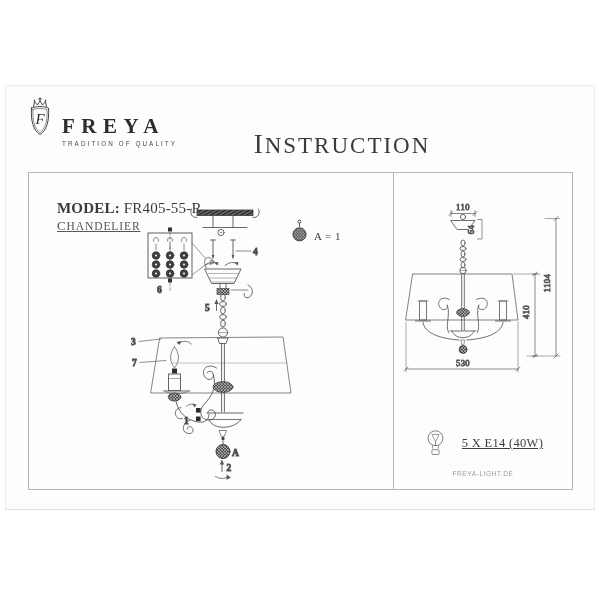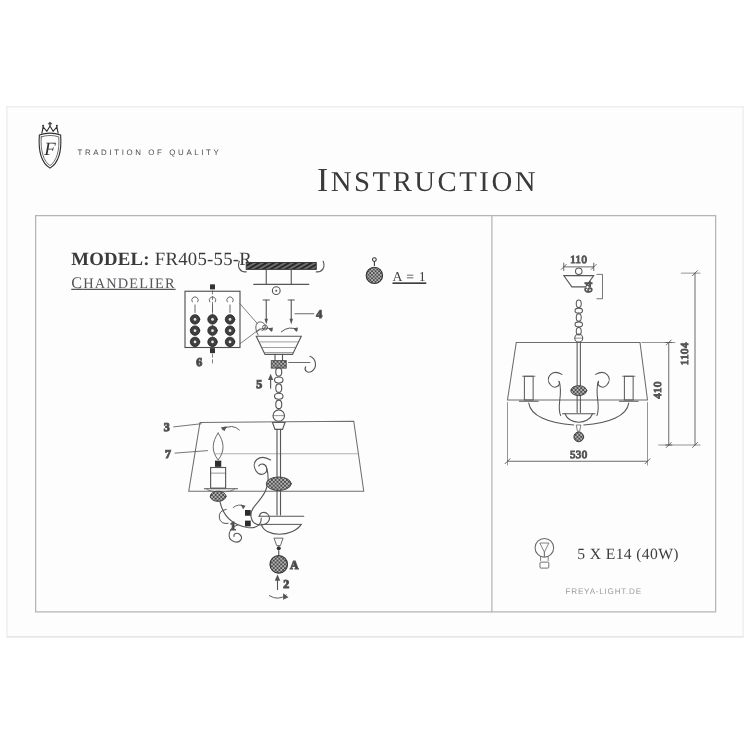--- a/index.html
+++ b/index.html
@@ -24,35 +24,35 @@
                  border:1px solid #b5b5b5; background:transparent; }
   .panel-divider { position:absolute; left:393px; top:172px; height:318px; width:0;
                    border-left:1px solid #b5b5b5; }
 
   .model-block { position:absolute; left:57px; top:200px; color:#3a3a3c; }
   .model-line { font-size:15px; letter-spacing:0.2px; }
   .model-label { font-weight:bold; }
   .product-type { font-size:11.5px; letter-spacing:0.9px; color:#55555a; margin-top:1px;text-decoration:underline; }
   .product-type::first-letter { font-size:13px; }
 
-  .legend { position:absolute; left:292px; top:204px; display:flex; align-items:flex-end; gap:7px;text-decoration:underline; }
+  .legend { position:absolute; left:292px; top:218px; display:flex; align-items:flex-end; gap:7px; }
   .legend-icon { width:15px; height:27px; }
   .legend-text { font-size:11px; color:#3b3b3d; margin-bottom:3px; letter-spacing:0.5px; }
 
   .left-diagram  { position:absolute; left:128px; top:204px; width:210px; height:284px; }
   .right-diagram { position:absolute; left:400px; top:195px; width:172px; height:182px; }
 
   svg text { font-family:"Liberation Serif", serif; }
   .co  { font-size:9.5px; font-weight:bold; fill:#303032; }
   .dim { font-size:8.6px; fill:#3c3c3e; letter-spacing:0.4px; }
 
   .bulb-row { position:absolute; left:398px; top:429px; width:172px; display:flex;
               align-items:center; justify-content:center; gap:16px; }
   .bulb-icon { width:21px; height:29px; }
-  .bulb-text { font-size:12.5px; color:#3e3e40; letter-spacing:0.3px; }
+  .bulb-text { font-size:12.5px; color:#3e3e40; letter-spacing:0.3px;text-decoration:underline; }
 
   .website { position:absolute; left:393px; top:470px; width:180px; text-align:center;
              font-family:"Liberation Sans", sans-serif; font-size:6.5px;
              letter-spacing:0.6px; color:#9b9b9b; }
 </style>
 </head>
 <body>
 
 <div class="canvas">
 
@@ -65,20 +65,21 @@
         <line x1="11.7" y1="2" x2="14.3" y2="2"></line>
         <path d="M6.5,9.5 L7.5,4.5 L10.5,8 L13,3.8 L15.5,8 L18.5,4.5 L19.5,9.5"></path>
         <circle cx="7.5" cy="3.6" r="0.8" fill="#2f2f31" stroke="none"></circle>
         <circle cx="18.5" cy="3.6" r="0.8" fill="#2f2f31" stroke="none"></circle>
         <path d="M4.5,11 c5.5,-2 11.5,-2 17,0 c1,13 -2,22.5 -8.5,26.5 c-6.5,-4 -9.5,-13.5 -8.5,-26.5 Z"></path>
         <path d="M6,12.5 c4.5,-1.5 9.5,-1.5 14,0 c0.8,11 -1.8,19.5 -7,23 c-5.2,-3.5 -7.8,-12 -7,-23 Z" stroke-width="0.55"></path>
         <text x="13" y="27" text-anchor="middle" font-size="15" font-style="italic" fill="#2f2f31" stroke="none">F</text>
       </g>
     </svg>
     <div class="brand-text">
+      <div class="brand-name">FREYA</div>
       <div class="brand-tagline">TRADITION OF QUALITY</div>
     </div>
   </header>
 
   <h1 class="title">INSTRUCTION</h1>
 
   <div class="content-box"></div>
   <div class="panel-divider"></div>
 
   <div class="model-block">

